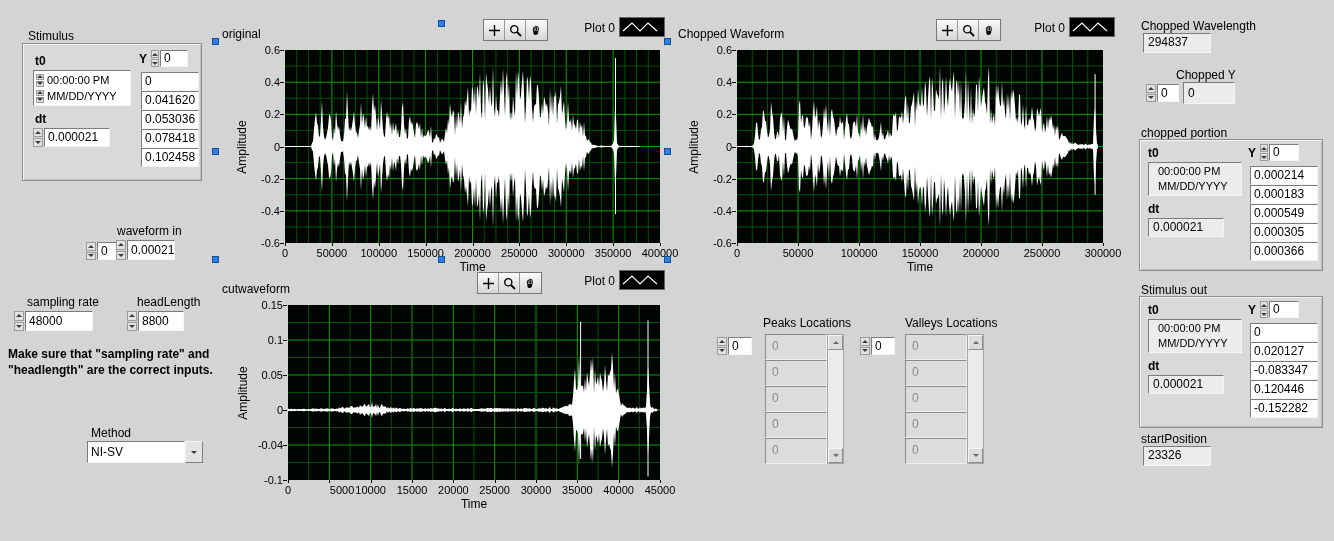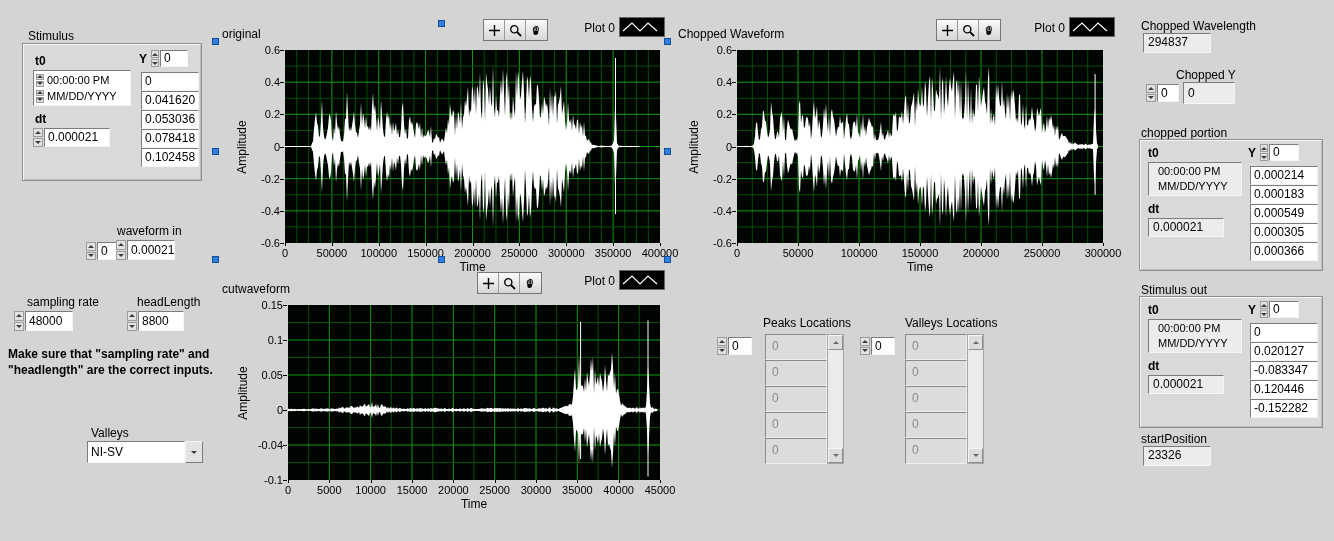--- a/index.html
+++ b/index.html
@@ -138,39 +138,39 @@
   <div class="lbl" style="left:27px;top:295px">sampling rate</div>
   <div class="num" style="left:14px;top:311px;height:20px">
     <div class="spin">
         <div>
           <span class="tu"></span>
         </div>
         <div>
           <span class="td"></span>
         </div>
       </div>
-    <div class="box" style="width:48px;line-height:16px">48000</div>
+    <div class="box" style="width:68px;line-height:16px">48000</div>
   </div>
   <div class="lbl" style="left:137px;top:295px">headLength</div>
   <div class="num" style="left:127px;top:311px;height:20px">
     <div class="spin">
         <div>
           <span class="tu"></span>
         </div>
         <div>
           <span class="td"></span>
         </div>
       </div>
     <div class="box" style="width:46px;line-height:16px">8800</div>
   </div>
 
   <div class="lbl b" style="left:8px;top:347px">Make sure that "sampling rate" and</div>
   <div class="lbl b" style="left:8px;top:363px">"headlength" are the correct inputs.</div>
 
-  <div class="lbl" style="left:91px;top:426px">Valleys</div>
+  <div class="lbl" style="left:91px;top:426px">Method</div>
   <div class="num" style="left:87px;top:441px;height:22px">
     <div class="box" style="width:98px;line-height:18px">NI-SV</div>
     <div class="ddbtn">
         <span class="td"></span>
       </div>
   </div>
 
   <div class="lbl" style="left:222px;top:27px">original</div>
   <div class="pal" style="left:483px;top:19px">
     <div class="pal-btn">
@@ -442,21 +442,21 @@
       <div class="tickY" style="left: 19px; top: 76px;">0.05</div>
       <div class="tkY" style="left: 65px; top: 83px;"></div>
       <div class="tickY" style="left: 19px; top: 111px;">0</div>
       <div class="tkY" style="left: 65px; top: 118px;"></div>
       <div class="tickY" style="left: 19px; top: 146px;">-0.04</div>
       <div class="tkY" style="left: 65px; top: 153px;"></div>
       <div class="tickY" style="left: 19px; top: 181px;">-0.1</div>
       <div class="tkY" style="left: 65px; top: 188px;"></div>
       <div class="tickX" style="left: 45px; top: 191px;">0</div>
       <div class="tkX" style="left: 70px; top: 188px;"></div>
-      <div class="tickX" style="left: 86.3333px; top: 191px;">5000</div>
+      <div class="tickX" style="left: 86.3333px; top: 191px; text-align: right;">5000</div>
       <div class="tkX" style="left: 111.333px; top: 188px;"></div>
       <div class="tickX" style="left: 127.667px; top: 191px;">10000</div>
       <div class="tkX" style="left: 152.667px; top: 188px;"></div>
       <div class="tickX" style="left: 169px; top: 191px;">15000</div>
       <div class="tkX" style="left: 194px; top: 188px;"></div>
       <div class="tickX" style="left: 210.333px; top: 191px;">20000</div>
       <div class="tkX" style="left: 235.333px; top: 188px;"></div>
       <div class="tickX" style="left: 251.667px; top: 191px;">25000</div>
       <div class="tkX" style="left: 276.667px; top: 188px;"></div>
       <div class="tickX" style="left: 293px; top: 191px;">30000</div>

